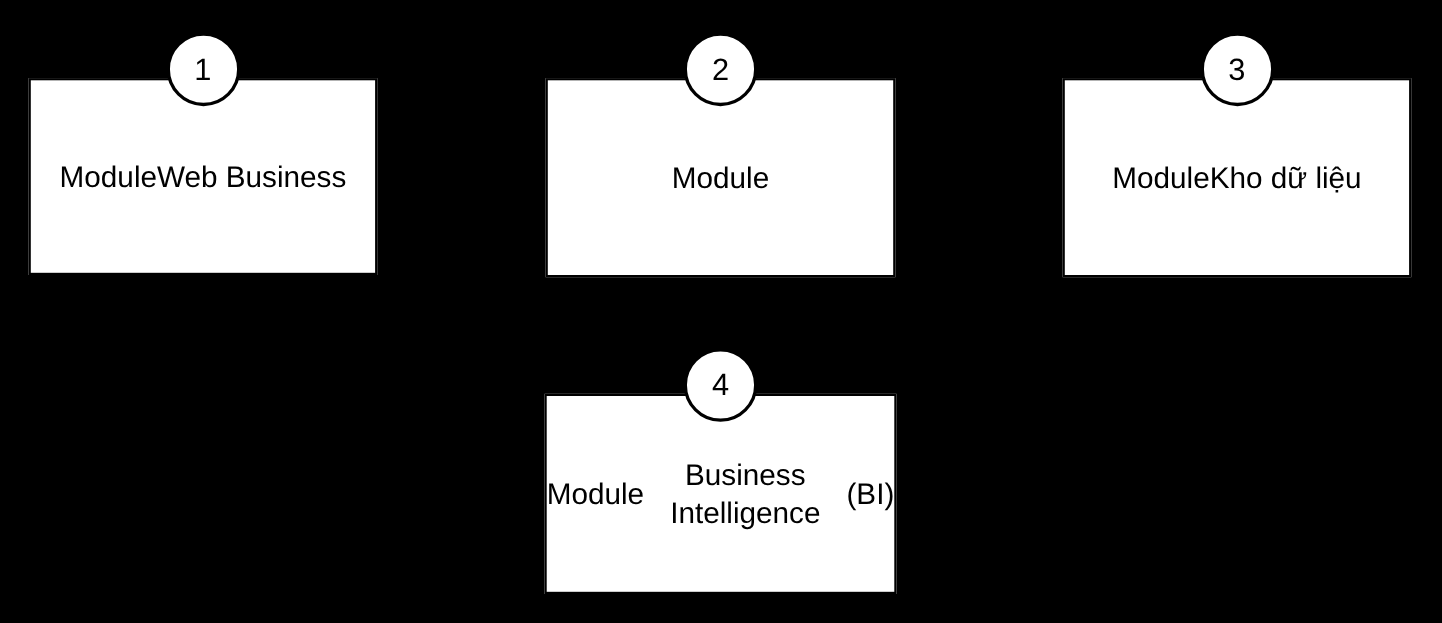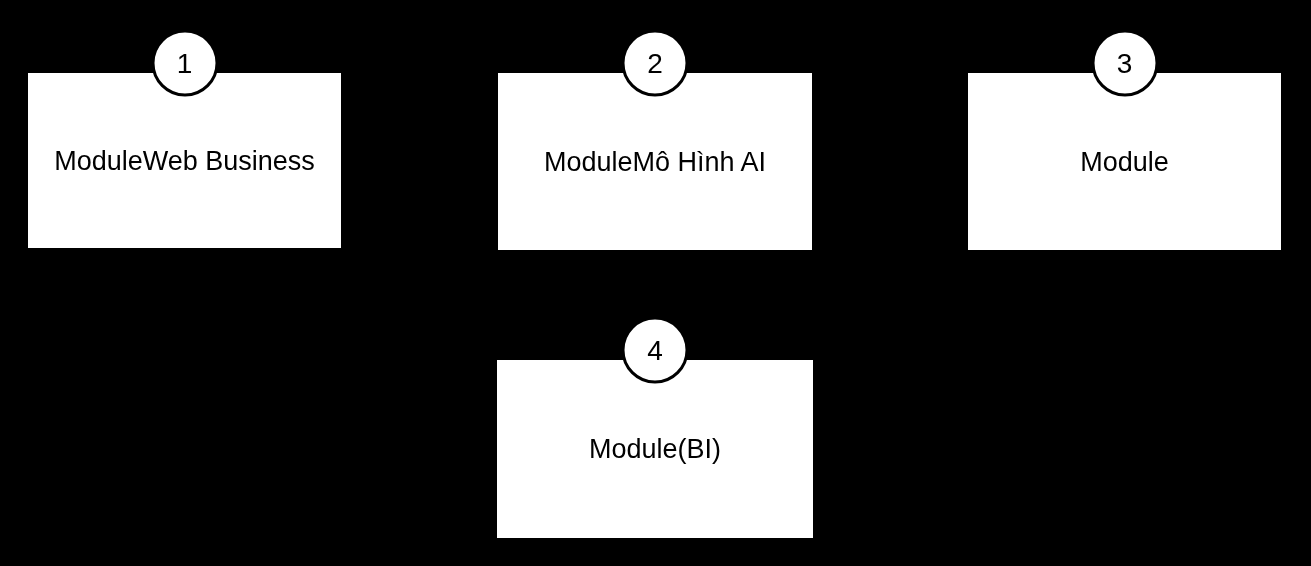--- a/index.html
+++ b/index.html
@@ -72,36 +72,37 @@
       <span>Web Business</span>
     </div>
   </div>
 
   <div class="node node-2">
     <div class="badge">
       <span>2</span>
     </div>
     <div class="label">
       <span>Module</span>
-      <span>Mô Hình AI</span>
     </div>
   </div>
 
   <div class="node node-3">
     <div class="badge">
       <span>3</span>
     </div>
     <div class="label">
       <span>Module</span>
+      <span>Kho dữ liệu</span>
     </div>
   </div>
 
   <div class="node node-4">
     <div class="badge">
       <span>4</span>
     </div>
     <div class="label">
       <span>Module</span>
+      <span>Business Intelligence</span>
       <span>(BI)</span>
     </div>
   </div>
 
 </div>
 
 </body></html>

